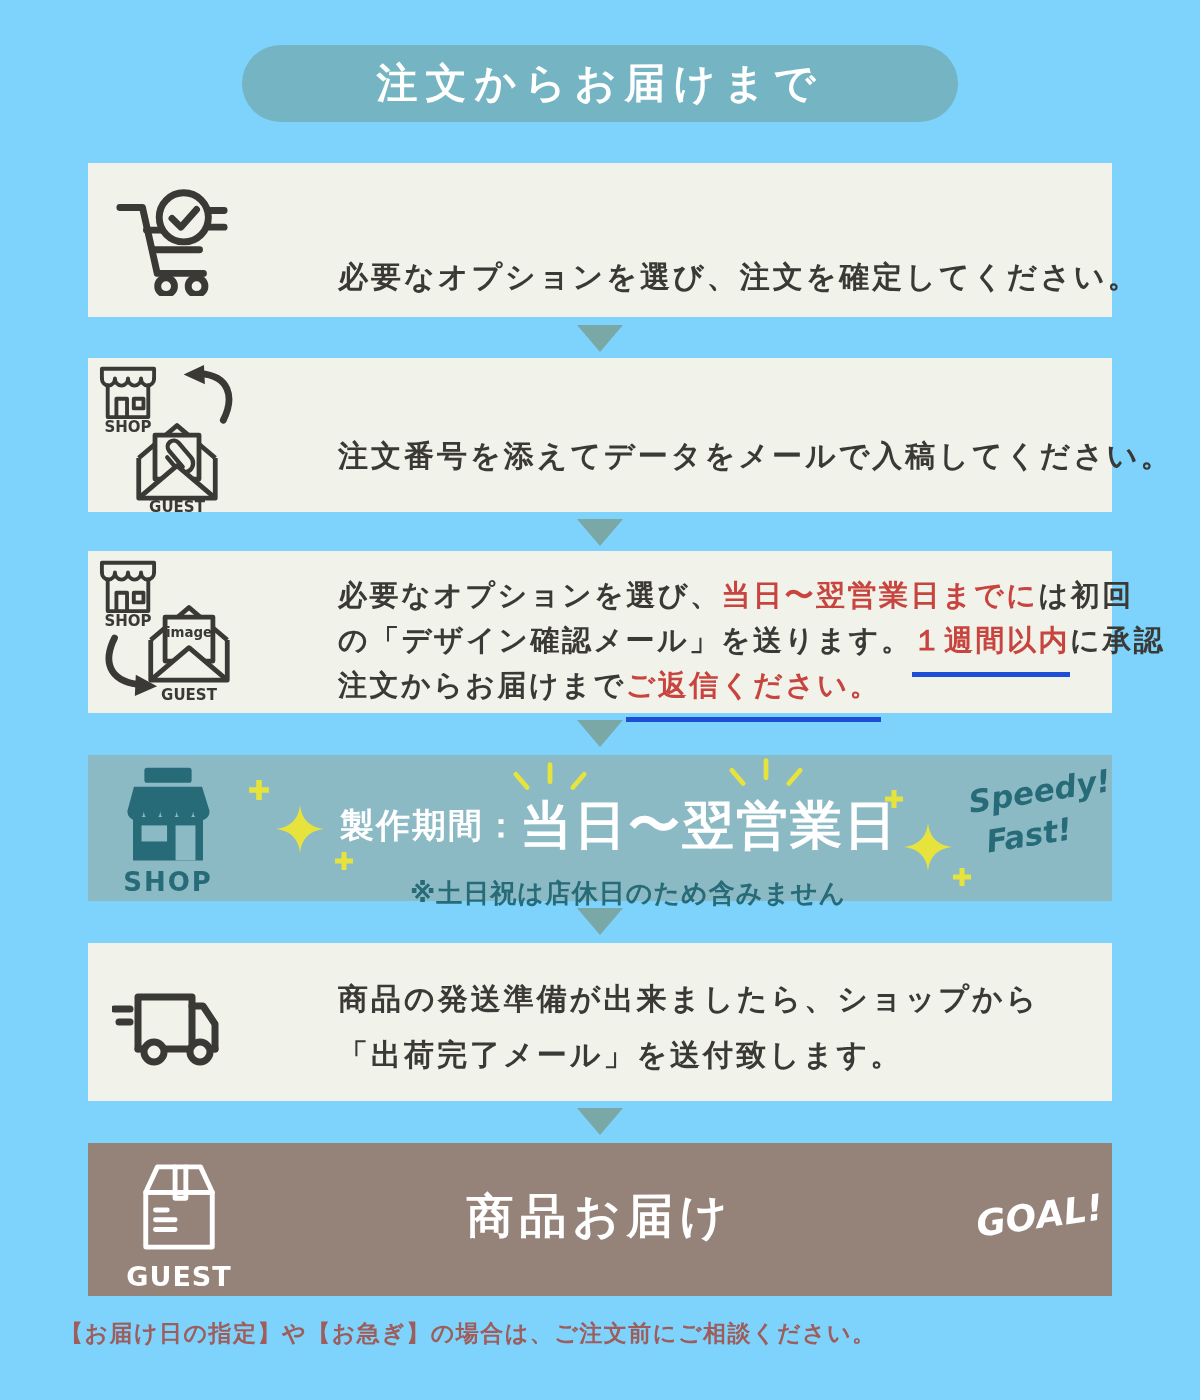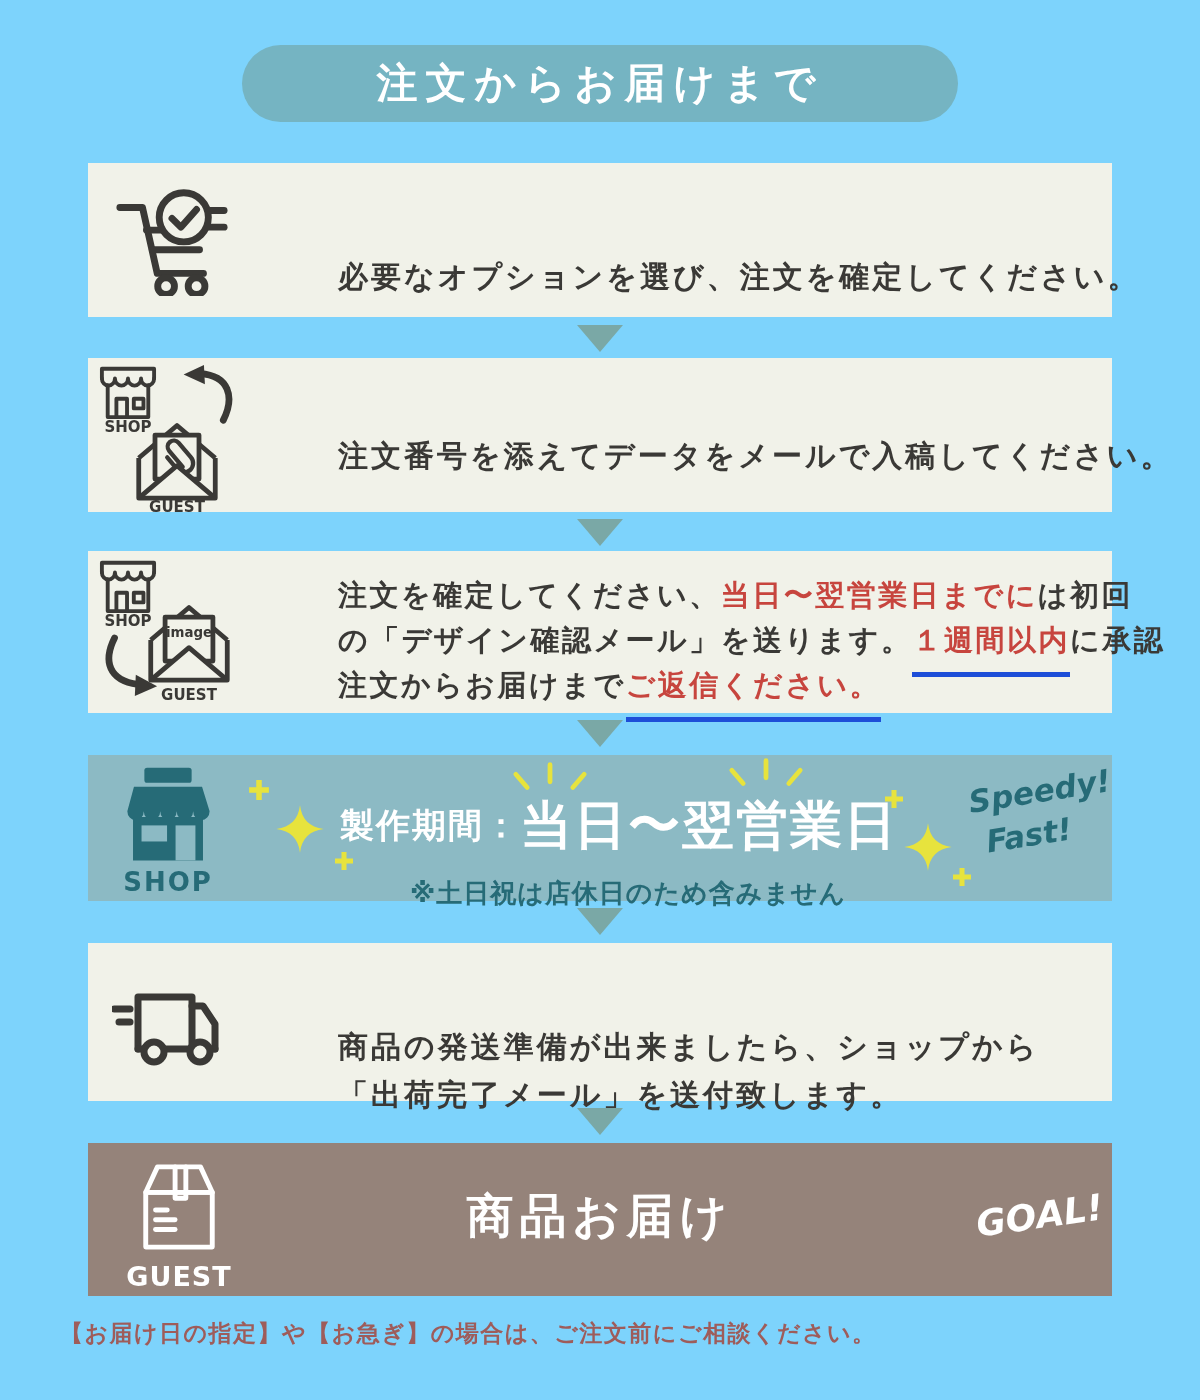--- a/index.html
+++ b/index.html
@@ -122,21 +122,21 @@
           <path d="M12 46 L52 12 L92 46"></path>
           <rect x="27" y="22" width="50" height="46" fill="#f1f2e9"></rect>
           <path d="M12 88 L52 54 L92 88" fill="#f1f2e9"></path>
           <path d="M12 46 V88 H92 V46"></path>
         </g>
         <text x="52" y="43" text-anchor="middle" font-size="14" font-weight="700" fill="#3a3936">image</text>
       </svg>
       <div class="icon-label" style="left:42px;top:130px;width:104px;font-size:15px;">GUEST</div>
     </div>
     <div class="abs" style="left:250px;top:22px;">
-      <div class="step3-line"><span>注文を確定してください、</span><span class="red">当日〜翌営業日までに</span><span>は初回</span></div>
+      <div class="step3-line"><span>必要なオプションを選び、</span><span class="red">当日〜翌営業日までに</span><span>は初回</span></div>
       <div class="step3-line"><span>の「デザイン確認メール」を送ります。</span><span class="red-u">１週間以内</span><span>に承認</span></div>
       <div class="step3-line"><span>注文からお届けまで</span><span class="red-u">ご返信ください。</span></div>
     </div>
   </div>
 
   <div class="flow-arrow" style="top:720px;"></div>
 
   <div class="teal-banner">
     <svg class="abs" style="left:28px;top:10px;" width="104" height="100" viewBox="0 0 110 104">
       <g fill="#266b77">
@@ -202,22 +202,22 @@
         <path d="M2 32 H18"></path>
         <path d="M7 45 H18"></path>
         <path d="M26 72 V20 H80 V72"></path>
         <path d="M80 29 H91 L103 47 V72"></path>
         <path d="M26 72 H103"></path>
         <circle cx="42" cy="75" r="10" fill="#f1f2e9"></circle>
         <circle cx="88" cy="75" r="10" fill="#f1f2e9"></circle>
       </g>
     </svg>
     <div class="step-text" style="top:32px;line-height:48px;white-space:normal;">
-      <div style="white-space:nowrap;margin-top:48px;">商品の発送準備が出来ましたら、ショップから</div>
-      <div style="white-space:nowrap;">「出荷完了メール」を送付致します。</div>
+      <div style="white-space:nowrap;">商品の発送準備が出来ましたら、ショップから</div>
+      <div style="white-space:nowrap;margin-top:8px;">「出荷完了メール」を送付致します。</div>
     </div>
   </div>
 
   <div class="flow-arrow" style="top:1108px;"></div>
 
   <div class="goal-banner">
     <svg class="abs" style="left:46px;top:12px;" width="90" height="104" viewBox="0 0 92 106">
       <g stroke="#ffffff" stroke-width="5" fill="none" stroke-linecap="round" stroke-linejoin="round">
         <path d="M12 38 L24 12 H68 L80 38 Z"></path>
         <path d="M42 12 V44 H53 V12"></path>

